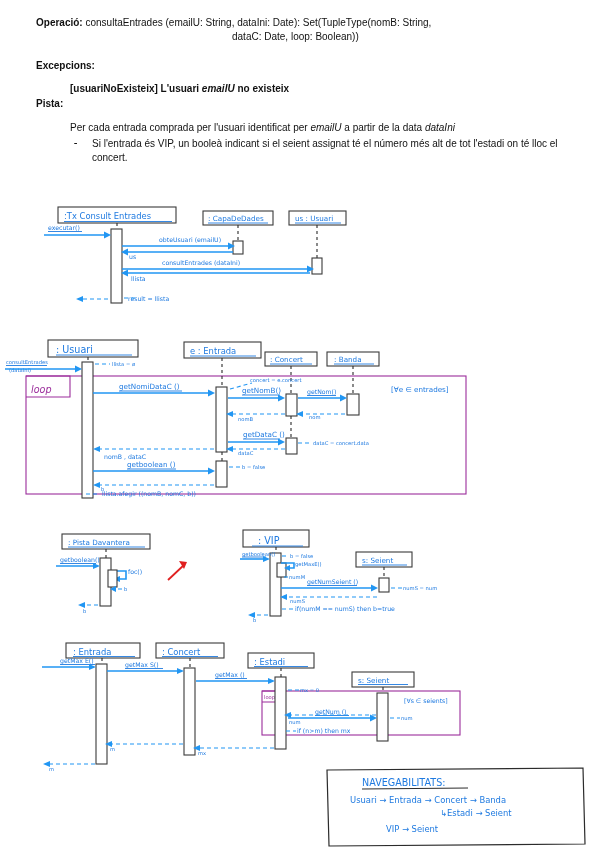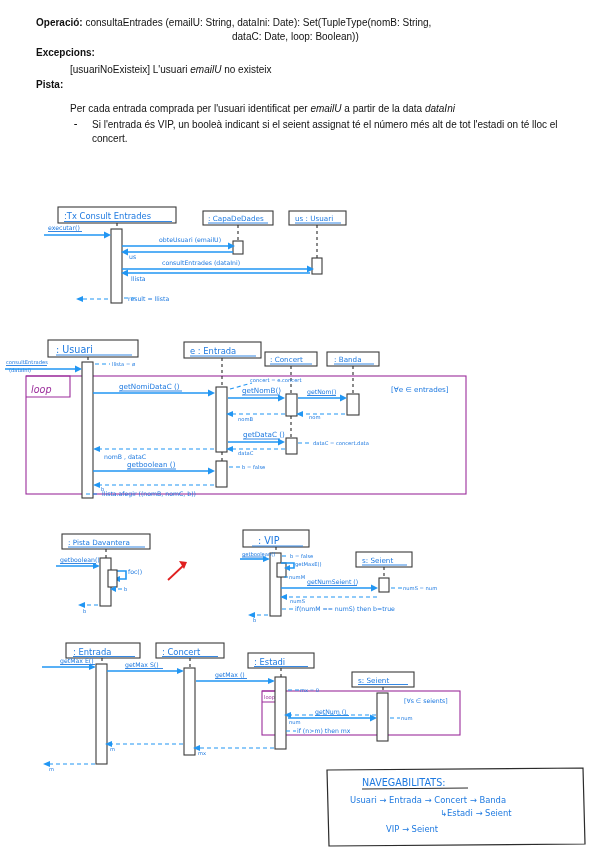--- a/index.html
+++ b/index.html
@@ -5,22 +5,22 @@
   html,body{margin:0;padding:0;background:#ffffff;}
   body{width:599px;height:848px;position:relative;font-family:"Liberation Sans",sans-serif;
        color:#111;overflow:hidden;}
   .page{position:relative;width:599px;height:848px;}
 
   
   .spec{position:absolute;left:36px;top:16px;width:530px;font-size:10px;line-height:1.42;}
   .lbl{font-weight:bold;}
   .op-line1{display:block;}
   .op-line2{display:block;margin-left:196px;}
-  .exc-head{display:block;font-weight:bold;margin-top:2px;}
-  .exc-body{display:block;margin-left:34px;margin-top:2px;}
+  .exc-head{display:block;font-weight:bold;margin-top:15px;}
+  .exc-body{display:block;margin-left:34px;margin-top:8px;font-weight:bold;}
   .body-head{display:block;font-weight:bold;margin-top:1px;}
   .body-par{display:block;margin-left:34px;margin-top:10px;}
   .bullets{margin:2px 0 0 34px;padding:0;list-style:none;}
   .bullets li{position:relative;padding-left:22px;margin-top:1px;}
   .bullets li .dash{position:absolute;left:4px;top:-1px;}
   .it{font-style:italic;}
 
   
   svg.sketch{position:absolute;left:0;top:0;width:599px;height:848px;}
 

